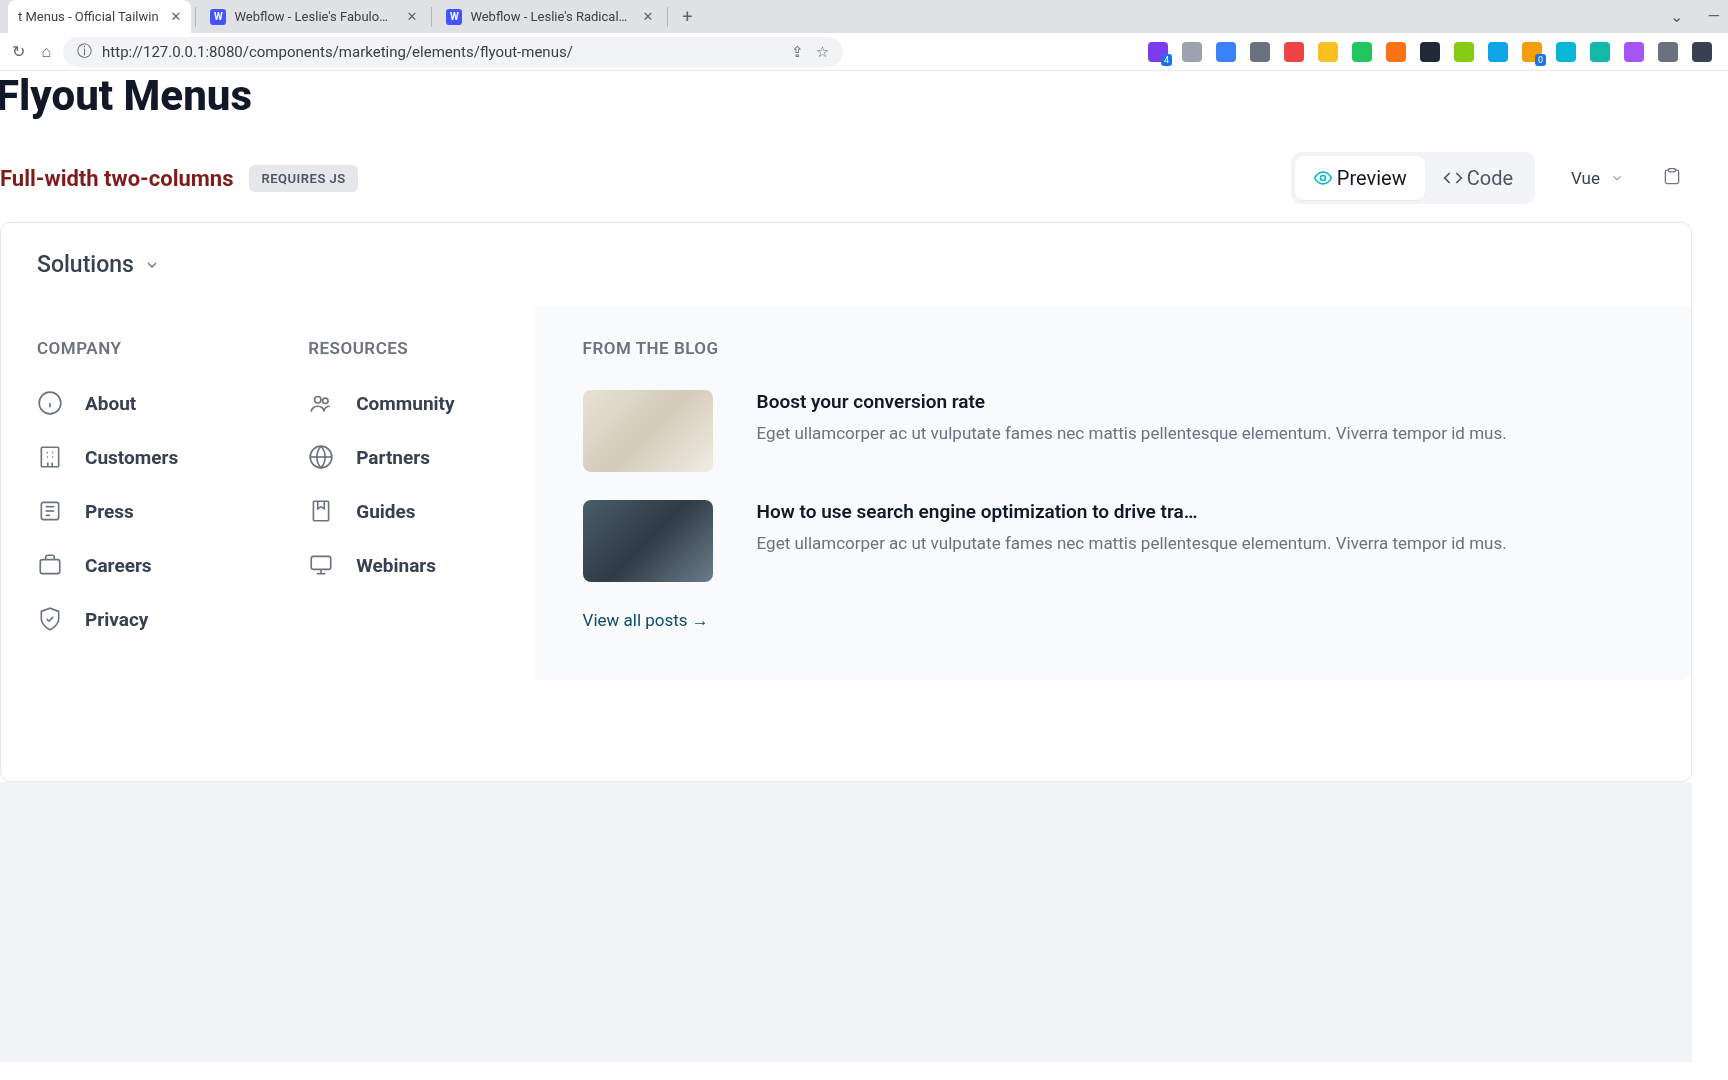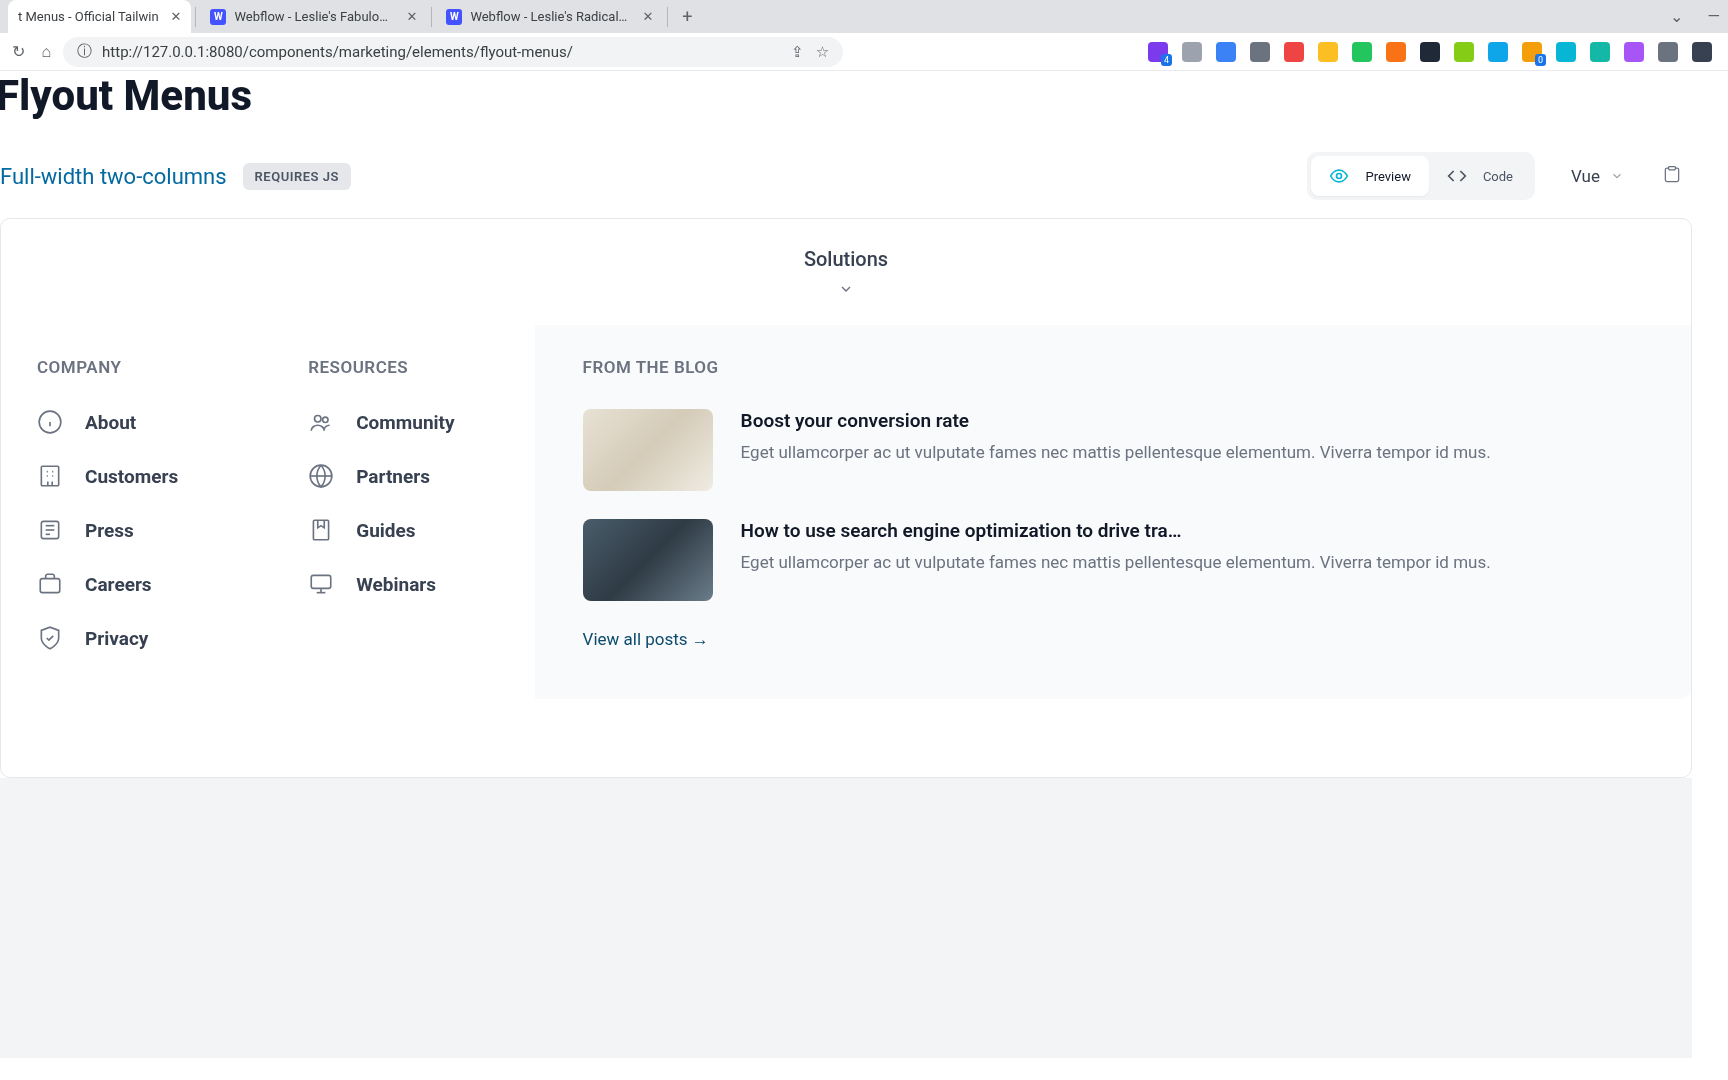--- a/index.html
+++ b/index.html
@@ -23,43 +23,43 @@
     .url-info { margin-right: 10px; color: #5f6368; }
     .url-actions { margin-left: auto; display: flex; gap: 12px; color: #5f6368; }
     .extensions { margin-left: auto; display: flex; align-items: center; gap: 14px; padding-right: 8px; }
     .ext-icon { width: 20px; height: 20px; border-radius: 4px; position: relative; }
     .ext-badge { position: absolute; bottom: -4px; right: -4px; background: #1a73e8; color: #fff; font-size: 9px; border-radius: 3px; padding: 0 3px; line-height: 12px; }
     
     
     .page { background: #fff; height: calc(1080px - 71px); overflow-y: auto; }
     .page-title { font-size: 42px; font-weight: 800; color: #111827; padding: 0 0 18px 0; margin-left: -4px; }
     .section-row { display: flex; align-items: center; padding: 14px 0 18px 0; gap: 16px; }
-    .section-name { font-size: 22px; color: #0369a1; font-weight: 400; }
+    .section-name { font-size: 22px; color: #7f1d1d; font-weight: 700; }
     .badge { background: #e5e7eb; color: #4b5563; font-size: 13px; font-weight: 600; padding: 6px 12px; border-radius: 6px; letter-spacing: 0.5px; }
     .section-actions { margin-left: auto; display: flex; align-items: center; gap: 0; margin-right: 36px; }
     .action-group { display: flex; background: #f3f4f6; border-radius: 10px; padding: 4px; }
-    .action-btn { display: flex; align-items: center; gap: 16px; padding: 10px 18px; border-radius: 8px; font-size: 13px; color: #4b5563; cursor: pointer; }
+    .action-btn { display: flex; align-items: center; gap: 4px; padding: 10px 18px; border-radius: 8px; font-size: 20px; color: #4b5563; cursor: pointer; }
     .action-btn.active { background: #fff; color: #111827; box-shadow: 0 1px 2px rgba(0,0,0,0.05); }
     .action-btn svg { width: 20px; height: 20px; }
     .framework { display: flex; align-items: center; gap: 10px; padding: 10px 20px; font-size: 17px; color: #374151; cursor: pointer; margin-left: 16px; }
     .copy-btn { padding: 10px; color: #6b7280; cursor: pointer; margin-left: 8px; }
     
     .preview-frame { border: 1px solid #e5e7eb; border-radius: 10px; margin: 0 36px 0 0; background: #fff; min-height: 560px; }
-    .solutions-btn { display: flex; align-items: center; gap: 10px; padding: 28px 36px; font-size: 20px; color: #374151; cursor: pointer; font-weight: 500; flex-direction: column; }
+    .solutions-btn { display: flex; align-items: center; gap: 10px; padding: 28px 36px; font-size: 23px; color: #374151; cursor: pointer; font-weight: 500; }
     
     .flyout { display: flex; padding: 32px 36px 48px 36px; gap: 0; }
     .flyout-left { display: flex; gap: 130px; padding-right: 80px; }
     .col { }
     .col-title { color: #6b7280; font-size: 17px; font-weight: 600; letter-spacing: 0.5px; margin-bottom: 32px; }
     .col-items { display: flex; flex-direction: column; gap: 28px; }
     .col-item { display: flex; align-items: center; gap: 22px; font-size: 19px; color: #374151; cursor: pointer; font-weight: bold; }
     .col-item svg { width: 26px; height: 26px; color: #6b7280; stroke: currentColor; fill: none; stroke-width: 1.5; }
     
     .flyout-right { background: #f9fafb; border-radius: 0 0 10px 0; padding: 0 0 0 48px; flex: 1; margin: -32px -36px -48px 0; padding-top: 32px; padding-bottom: 48px; padding-right: 36px; }
-    .blog-item { display: flex; gap: 28px; margin-bottom: 28px; cursor: pointer; }
+    .blog-item { display: flex; gap: 44px; margin-bottom: 28px; cursor: pointer; }
     .blog-img { width: 130px; height: 82px; border-radius: 8px; flex-shrink: 0; }
     .blog-text { overflow: hidden; }
     .blog-title { font-size: 19px; font-weight: 600; color: #111827; margin-bottom: 8px; white-space: nowrap; overflow: hidden; text-overflow: ellipsis; }
     .blog-desc { font-size: 17px; color: #6b7280; line-height: 1.5; }
     .view-all { color: #0c4a6e; font-size: 17px; cursor: pointer; display: flex; align-items: center; gap: 6px; margin-top: 18px; }
     
     .below { background: #f3f4f6; height: 280px; margin-right: 36px; }
   </style>
 </head>
 <body>

